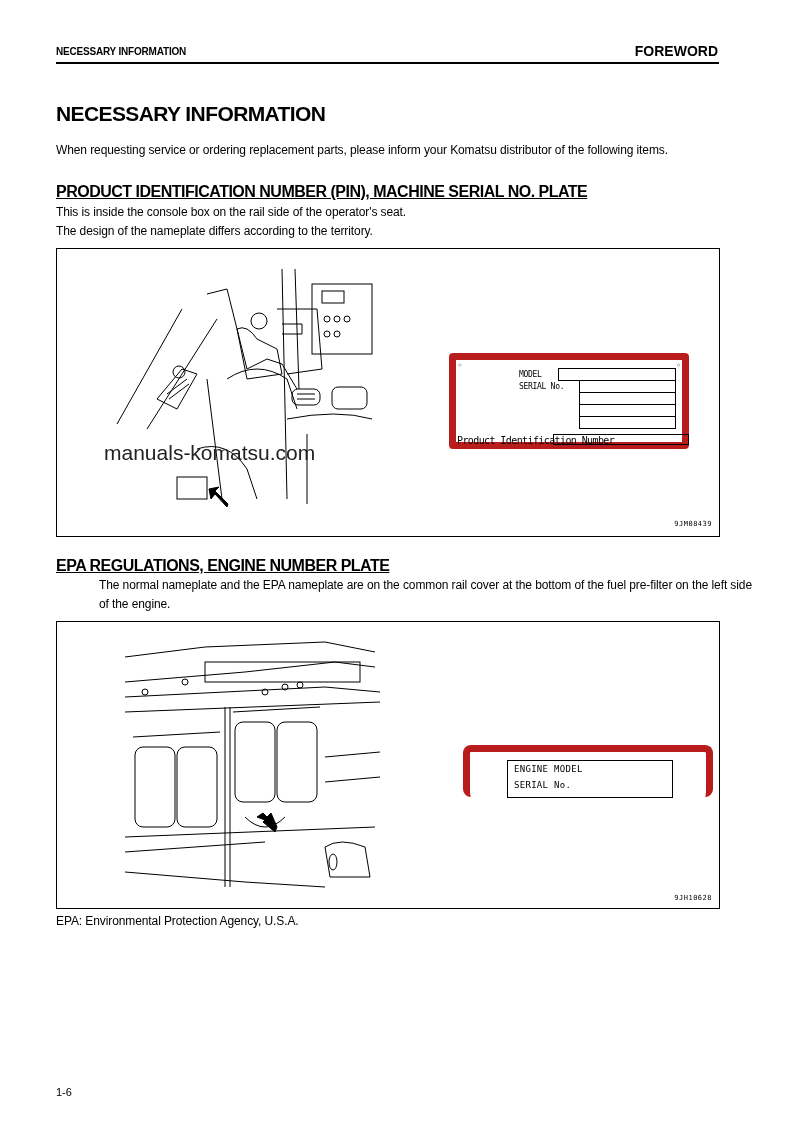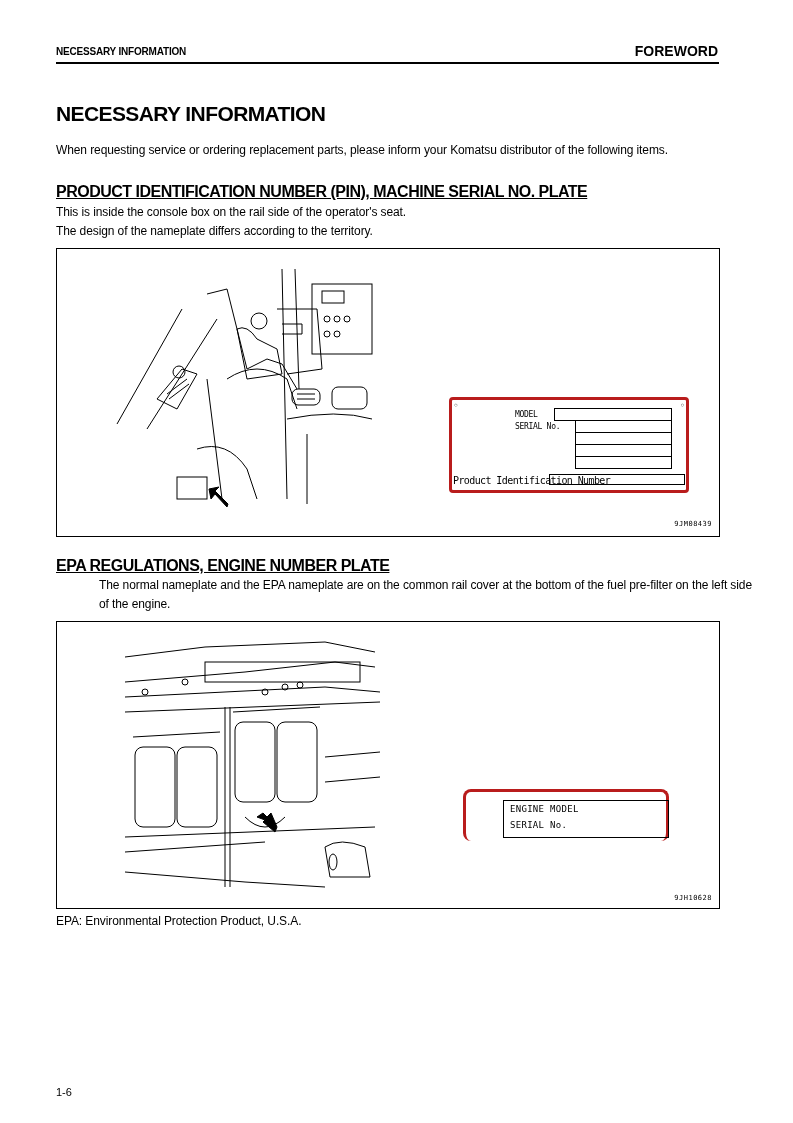--- a/index.html
+++ b/index.html
@@ -7,21 +7,21 @@
       font-family:"Liberation Sans", "DejaVu Sans", sans-serif; color:#000; }
     .abs { position:absolute; }
     .hdr-left { left:56px; top:46px; font-size:10px; font-weight:bold; letter-spacing:-0.2px; }
     .hdr-right { right:75px; top:43px; font-size:14px; font-weight:bold; }
     .hdr-rule { left:56px; top:62px; width:663px; height:2px; background:#000; }
     .h1 { left:56px; top:102px; font-size:21px; font-weight:bold; letter-spacing:-0.6px; }
     .h2 { left:56px; font-size:16px; font-weight:bold; letter-spacing:-0.5px;text-decoration:underline; }
     .para { left:56px; width:663px; font-size:12px; line-height:19px; letter-spacing:-0.1px; }
     .frame { border:1px solid #000; box-sizing:border-box; background:#fff; }
     .fig-id { font-size:7px; font-family:"DejaVu Sans Mono", monospace; letter-spacing:0.5px; }
-    .plate { border:3px solid #b91c1c; border-radius:4px; box-sizing:border-box;margin-top:44px; }
+    .plate { border:7px solid #b91c1c; border-radius:4px; box-sizing:border-box; }
     .plate-label { font-family:"DejaVu Sans Mono", monospace; font-size:8px; letter-spacing:-0.3px; }
     .box { border:1px solid #000; box-sizing:border-box; position:absolute; }
     .watermark { left:104px; top:440px; font-size:21px; color:#222; font-family:"Liberation Sans", sans-serif; }
     .footer { left:56px; top:1086px; font-size:11px; font-weight:normal; }
     svg { position:absolute; }
   </style>
 </head>
 <body>
 
 <div class="abs hdr-left">NECESSARY INFORMATION</div>
@@ -61,20 +61,21 @@
       <circle cx="230" cy="65" r="3"></circle>
     <path d="M175 55 L195 55 L195 65 L175 65"></path>
     <rect x="185" y="120" width="28" height="16" rx="6"></rect>
     <path d="M190 125 L208 125 M190 130 L208 130"></path>
     <rect x="225" y="118" width="35" height="22" rx="6"></rect>
     <path d="M180 150 Q230 140 265 150"></path>
     <line x1="200" y1="165" x2="200" y2="235"></line>
     <rect x="70" y="208" width="30" height="22"></rect>
     <path d="M120 238 L108 225 L104 230 L102 220 L112 218 L108 222 L121 235 Z" fill="#000"></path>
   </svg>
+  <div class="abs watermark" style="left:47px; top:192px;">manuals-komatsu.com</div>
 
   <div class="abs plate" style="left:392px; top:104px; width:240px; height:96px;">
     <span class="abs" style="left:2px; top:2px; font-size:6px;">○</span>
     <span class="abs" style="right:2px; top:2px; font-size:6px;">○</span>
     <span class="abs plate-label" style="left:63px; top:10px;">MODEL</span>
     <div class="box" style="left:102px; top:8px; width:118px; height:13px;"></div>
     <span class="abs plate-label" style="left:63px; top:22px;">SERIAL No.</span>
     <div class="box" style="left:123px; top:20px; width:97px; height:13px;"></div>
     <div class="box" style="left:123px; top:32px; width:97px; height:13px;"></div>
     <div class="box" style="left:123px; top:44px; width:97px; height:13px;"></div>
@@ -111,24 +112,24 @@
       <circle cx="140" cy="55" r="3"></circle>
       <circle cx="160" cy="50" r="3"></circle>
       <circle cx="175" cy="48" r="3"></circle>
     <path d="M200 210 Q215 200 240 210 L245 240 L205 240 Z"></path>
     <ellipse cx="208" cy="225" rx="4" ry="8"></ellipse>
     <path d="M120 180 Q140 200 160 180"></path>
     <path d="M150 195 L138 185 L140 183 L132 180 L138 176 L142 180 L146 176 L152 190 Z" fill="#000"></path>
     <path d="M0 235 L120 245 L200 250"></path>
   </svg>
 
-  <div class="abs plate" style="left:406px; top:123px; width:206px; height:52px; border-radius:8px; border-bottom:none;padding-left:20px;">
+  <div class="abs plate" style="left:406px; top:123px; width:250px; height:52px; border-radius:8px; border-bottom:none;padding-left:20px;">
     <div class="box" style="left:37px; top:8px; width:166px; height:38px;">
       <div class="abs plate-label" style="left:6px; top:3px; font-size:9px; letter-spacing:0.3px;">ENGINE MODEL</div>
       <div class="abs plate-label" style="left:6px; top:19px; font-size:9px; letter-spacing:0.3px;">SERIAL No.</div>
     </div>
   </div>
   <div class="abs fig-id" style="right:7px; bottom:6px;">9JH10628</div>
 </div>
 
-<div class="abs para" style="top:912px;">EPA: Environmental Protection Product, U.S.A.</div>
+<div class="abs para" style="top:912px;">EPA: Environmental Protection Agency, U.S.A.</div>
 
 <div class="abs footer">1-6</div>
 
 </body></html>

